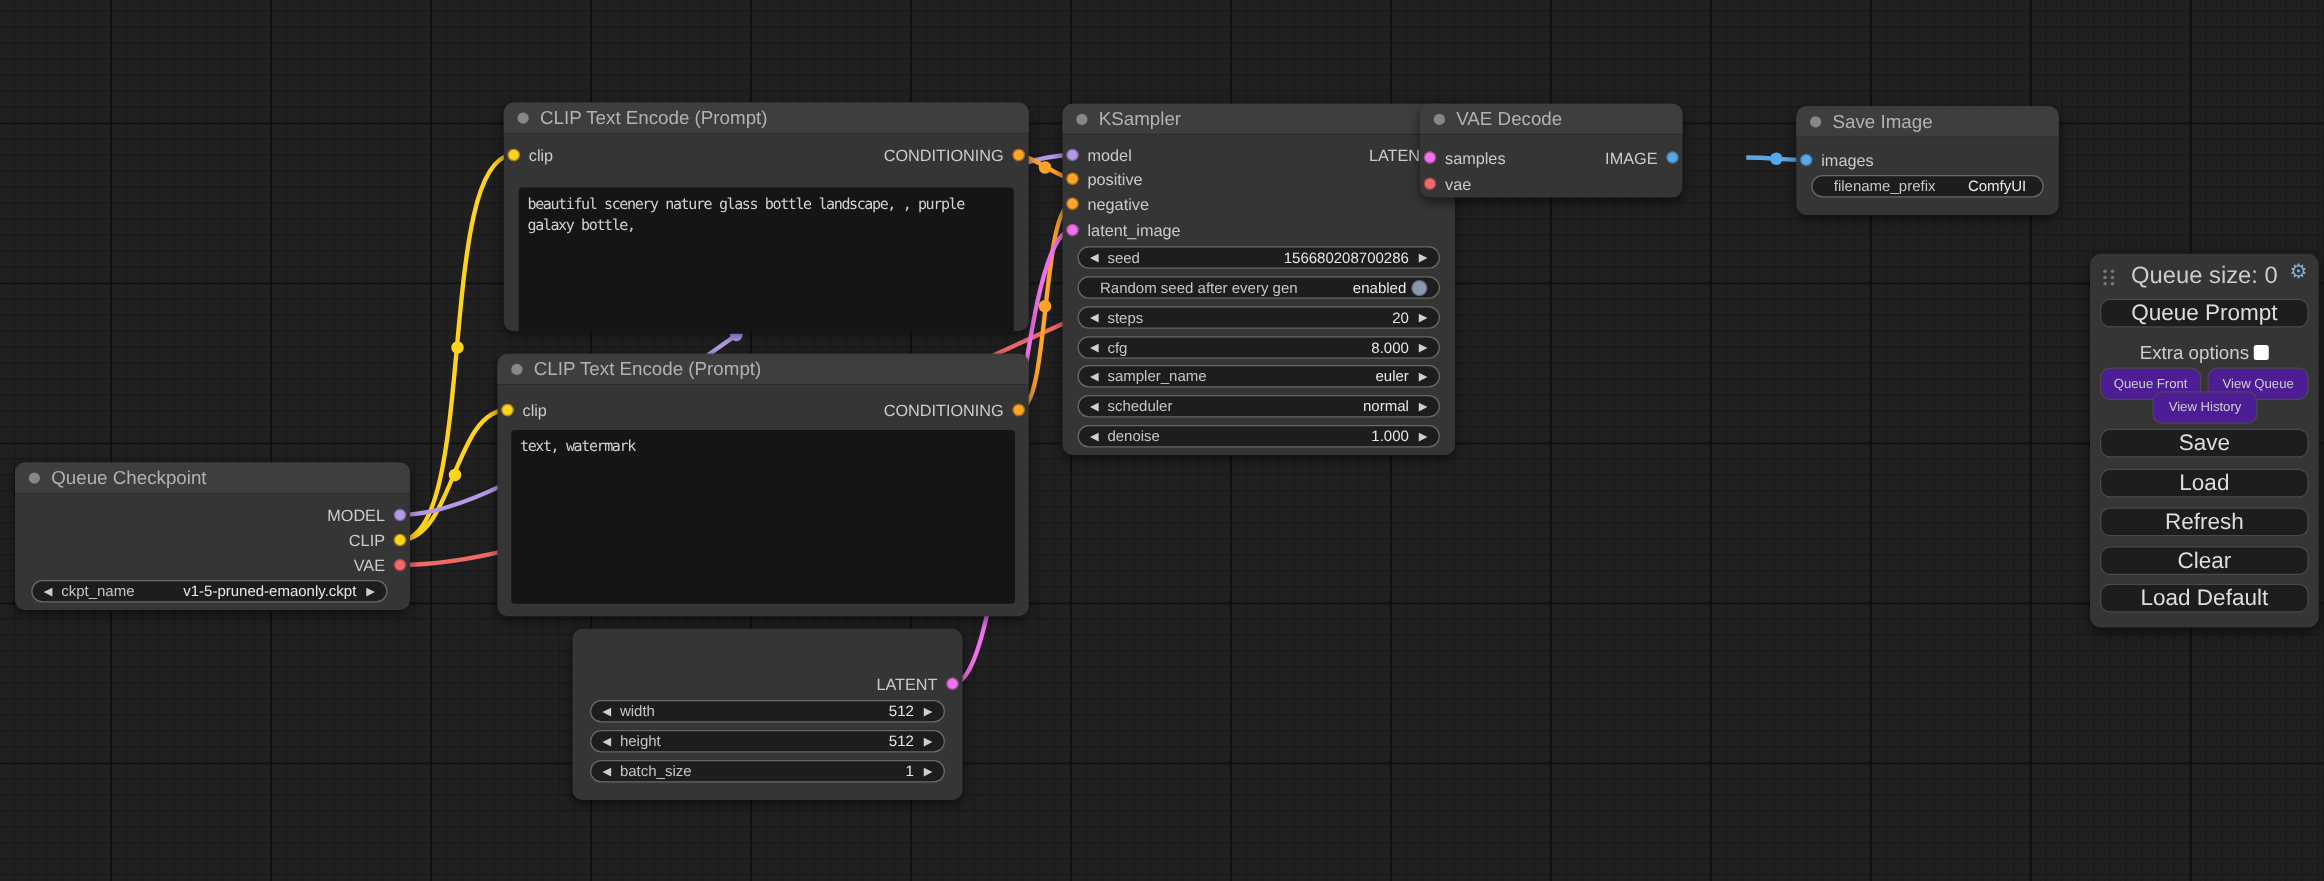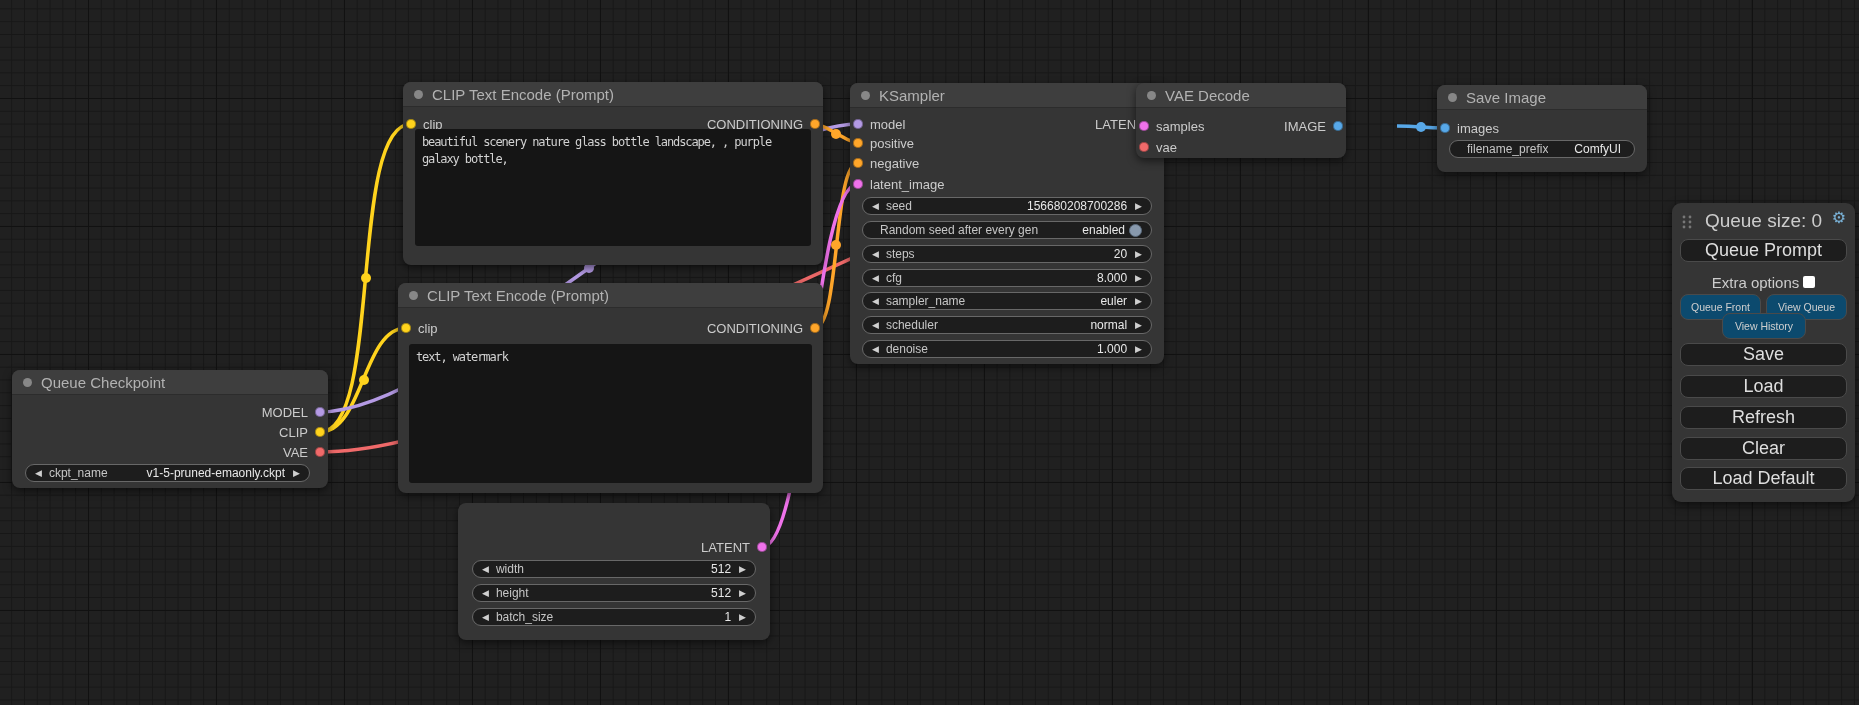--- a/index.html
+++ b/index.html
@@ -55,21 +55,21 @@
   .qp-header{position:absolute;left:0;top:9px;width:100%;height:18px;display:flex;align-items:center;}
   .qp-size{position:absolute;left:0;width:100%;text-align:center;font-size:19px;color:#cccccc;}
   .qp-handle{position:absolute;left:9px;top:2px;}
   .qp-gear{position:absolute;right:9px;top:-2px;font-size:16px;color:#79b1d6;line-height:1;cursor:pointer;}
   .qbtn{
     position:absolute;left:8px;width:167px;height:23px;background:#1d1d1d;border:1px solid #4a4a4a;
     border-radius:8px;color:#dedede;font-size:18px;display:flex;align-items:center;justify-content:center;
     box-sizing:border-box;font-family:"Liberation Sans",sans-serif;
   }
   .qbtn-small{
-    position:absolute;height:26px;background:#0c4a6e;border:1px solid #4a4a4a;border-radius:8px;
+    position:absolute;height:26px;background:#4c1d95;border:1px solid #4a4a4a;border-radius:8px;
     color:#cfcfcf;font-size:10.5px;display:flex;align-items:center;justify-content:center;box-sizing:border-box;
   }
   .extra-row{position:absolute;left:0;top:71px;width:100%;height:16px;display:flex;align-items:center;justify-content:center;gap:4px;}
   .extra-label{font-size:15px;color:#cccccc;}
   .extra-checkbox{width:12px;height:12px;background:#ffffff;border-radius:2px;}
 </style>
 </head>
 <body>
 
 <div id="canvas">
@@ -136,21 +136,21 @@
       <span class="node-title">CLIP Text Encode (Prompt)</span>
     </div>
     <div class="port-row in" style="top:33px;">
       <span class="port-dot" style="background:#ffd31d;"></span>
       <span>clip</span>
     </div>
     <div class="port-row out" style="top:33px;">
       <span>CONDITIONING</span>
       <span class="port-dot" style="background:#ffa62a;"></span>
     </div>
-    <div class="textarea" style="left:12px;top:47px;width:396px;height:117px;">beautiful scenery nature glass bottle landscape, , purple galaxy bottle,</div>
+    <div class="textarea" style="left:12px;top:68px;width:396px;height:117px;">beautiful scenery nature glass bottle landscape, , purple galaxy bottle,</div>
   </div>
 
   <div class="node" style="left:398px;top:283px;width:425px;height:210px;">
     <div class="node-header">
       <span class="collapse-dot"></span>
       <span class="node-title">CLIP Text Encode (Prompt)</span>
     </div>
     <div class="port-row in" style="top:36px;">
       <span class="port-dot" style="background:#ffd31d;"></span>
       <span>clip</span>

